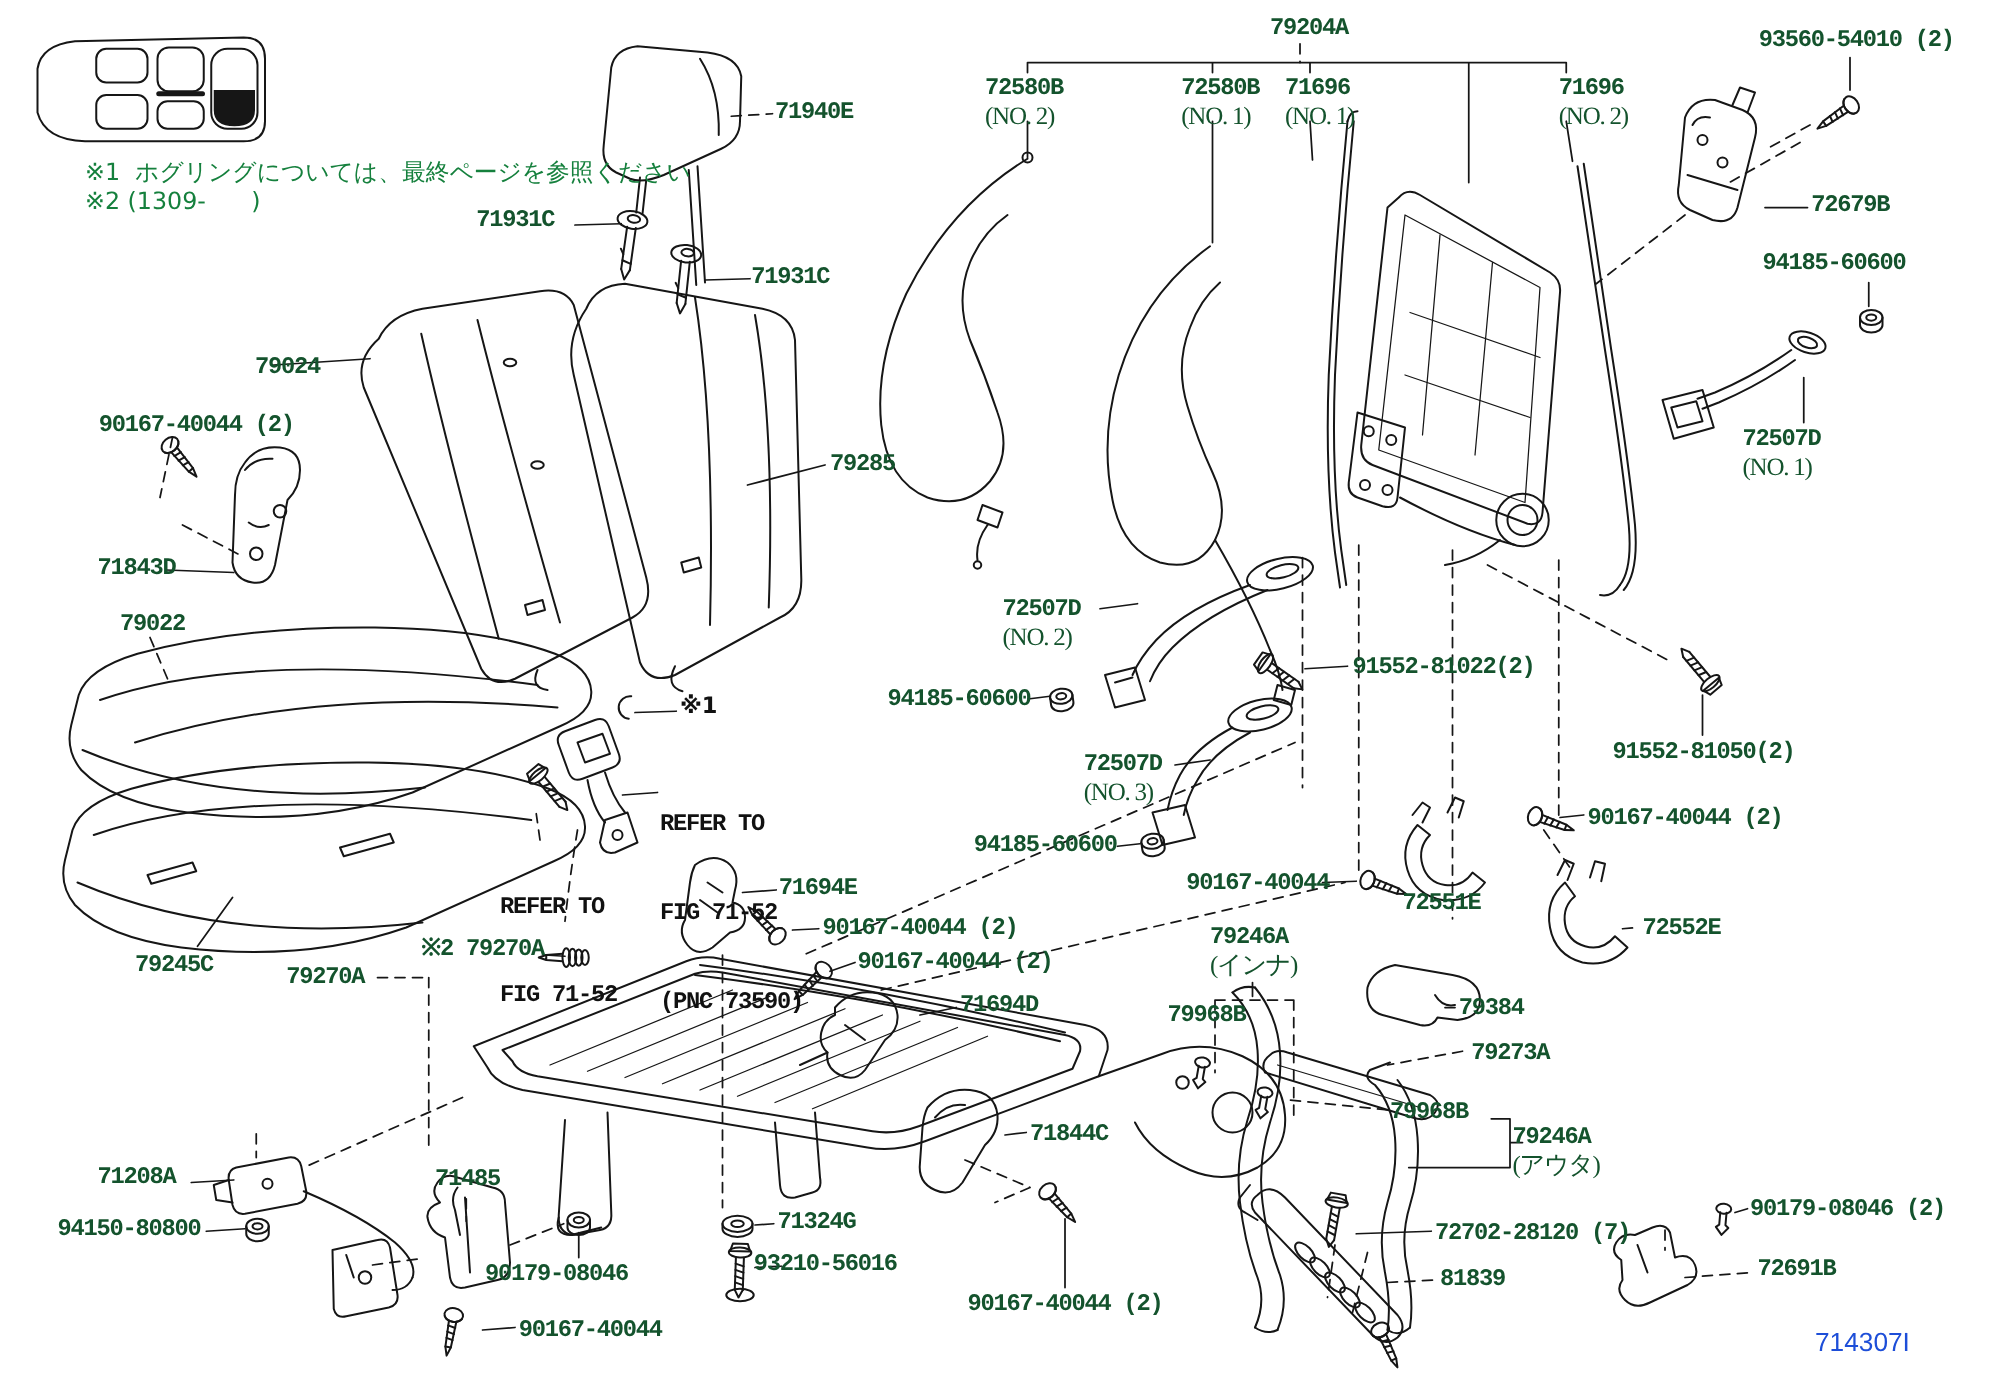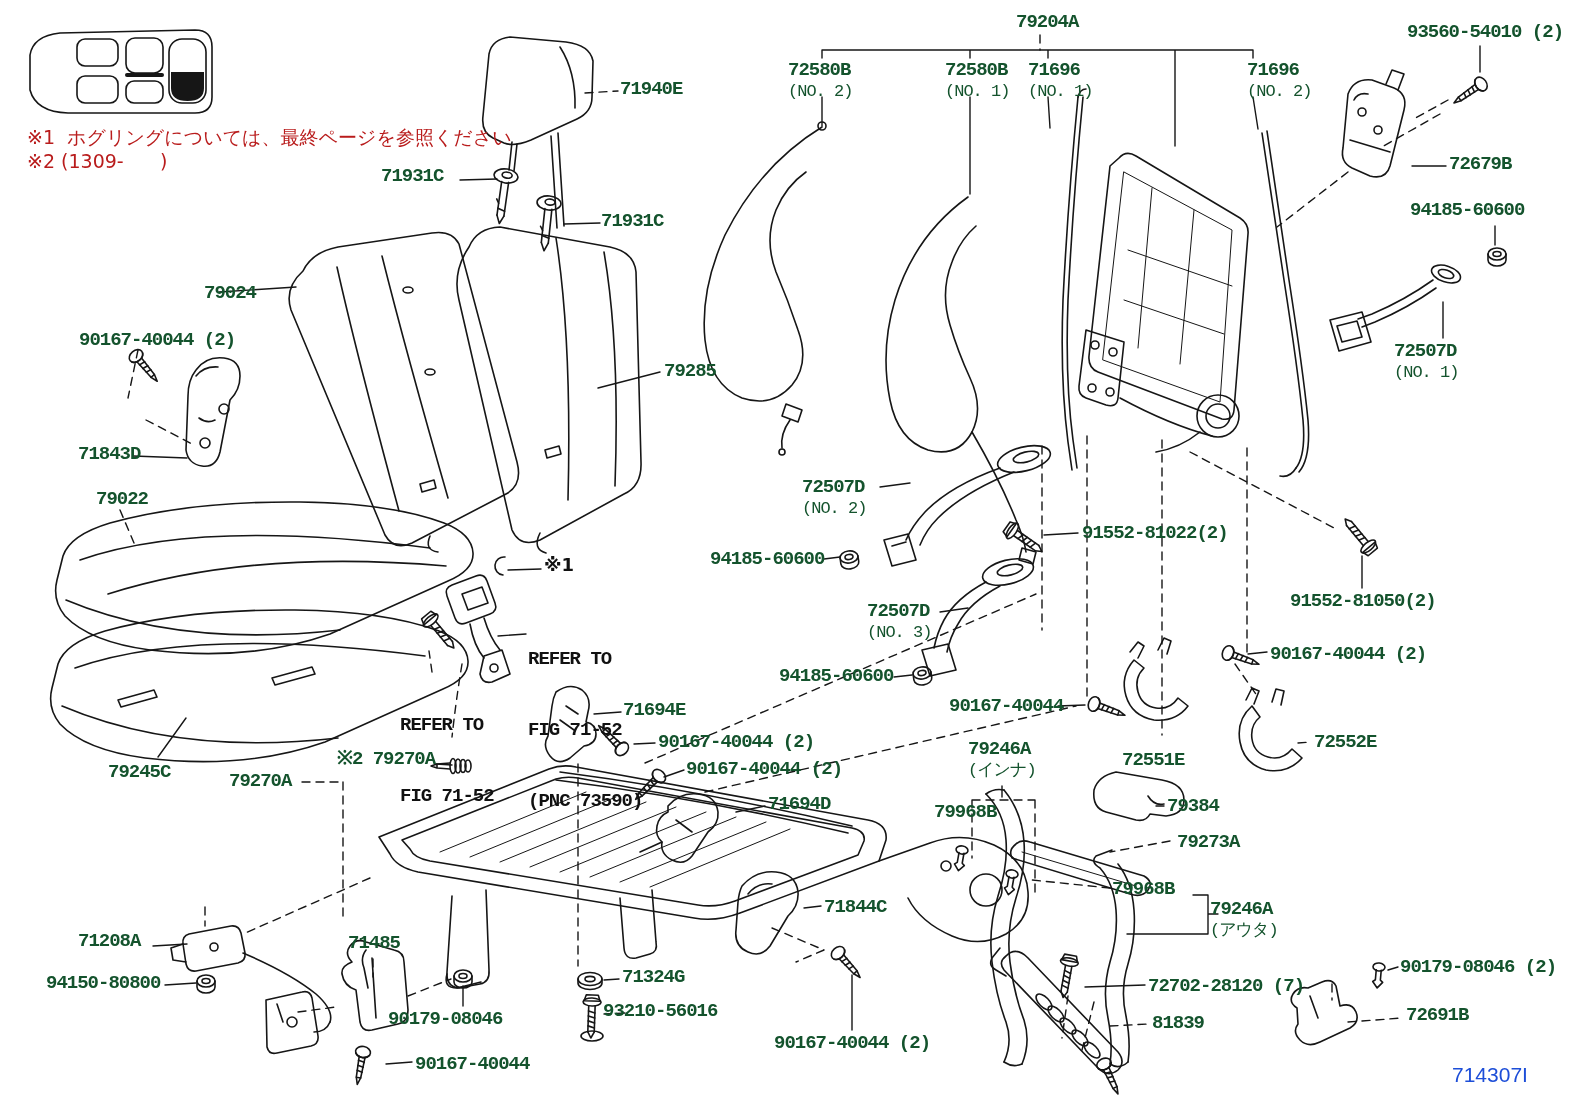--- a/index.html
+++ b/index.html
@@ -5,22 +5,22 @@
   html,body{margin:0;padding:0;background:#fff;}
   #stage{position:relative;width:1592px;height:1099px;background:#ffffff;overflow:hidden;
          font-family:"Liberation Mono",monospace;color:#151515;}
   svg.art{position:absolute;left:0;top:0;}
   .draw{stroke:#161616;fill:none;stroke-width:1.6;stroke-linecap:round;stroke-linejoin:round;}
   .thin{stroke-width:1.0;}
   .lead{stroke:#161616;fill:none;stroke-width:1.4;stroke-linecap:round;}
   .dash{stroke:#161616;fill:none;stroke-width:1.4;stroke-dasharray:8 6;stroke-linecap:round;}
   .lbl{position:absolute;font:700 19px "Liberation Mono",monospace;letter-spacing:-1px;
        white-space:pre;line-height:1.15;color:#14532d;}
-  .lbl .sub{display:block;font-weight:400;font-size:17px;}
-  .note{position:absolute;font:400 19px "DejaVu Sans",sans-serif;white-space:pre;color:#b91c1c;}
+  .lbl .sub{display:block;font-weight:400;font-size:20px;font-family:Liberation Serif, serif;}
+  .note{position:absolute;font:400 19px "DejaVu Sans",sans-serif;white-space:pre;color:#15803d;margin-left:41px;}
   .refer{position:absolute;font:700 19px "Liberation Mono",monospace;letter-spacing:-1px;
          line-height:1.25;white-space:pre;color:#111;}
   .refer span{display:block;}
   .sym{position:absolute;font:700 18px "DejaVu Sans",sans-serif;color:#111;}
   .figcode{position:absolute;font:400 21px "Liberation Sans",sans-serif;color:#1d4ed8;}
 </style>
 </head>
 <body>
 
 <div id="stage">
@@ -369,21 +369,21 @@
   <div class="lbl" style="left:1394px;top:341px"><span>72507D</span><span class="sub">(NO. 1)</span></div>
 
   <div class="lbl" style="left:802px;top:477px"><span>72507D</span><span class="sub">(NO. 2)</span></div>
   <div class="lbl" style="left:710px;top:549px"><span>94185-60600</span></div>
   <div class="lbl" style="left:1082px;top:523px"><span>91552-81022(2)</span></div>
   <div class="lbl" style="left:867px;top:601px"><span>72507D</span><span class="sub">(NO. 3)</span></div>
   <div class="lbl" style="left:779px;top:666px"><span>94185-60600</span></div>
   <div class="lbl" style="left:1290px;top:591px"><span>91552-81050(2)</span></div>
   <div class="lbl" style="left:1270px;top:644px"><span>90167-40044 (2)</span></div>
   <div class="lbl" style="left:949px;top:696px"><span>90167-40044</span></div>
-  <div class="lbl" style="left:1122px;top:750px"><span>72551E</span></div>
+  <div class="lbl" style="left:1122px;top:712px"><span>72551E</span></div>
   <div class="lbl" style="left:1314px;top:732px"><span>72552E</span></div>
 
   <div class="lbl" style="left:968px;top:739px"><span>79246A</span><span class="sub">(インナ)</span></div>
   <div class="lbl" style="left:934px;top:802px"><span>79968B</span></div>
   <div class="lbl" style="left:1167px;top:796px"><span>79384</span></div>
   <div class="lbl" style="left:1177px;top:832px"><span>79273A</span></div>
   <div class="lbl" style="left:1112px;top:879px"><span>79968B</span></div>
   <div class="lbl" style="left:1210px;top:899px"><span>79246A</span><span class="sub">(アウタ)</span></div>
   <div class="lbl" style="left:824px;top:897px"><span>71844C</span></div>
 

